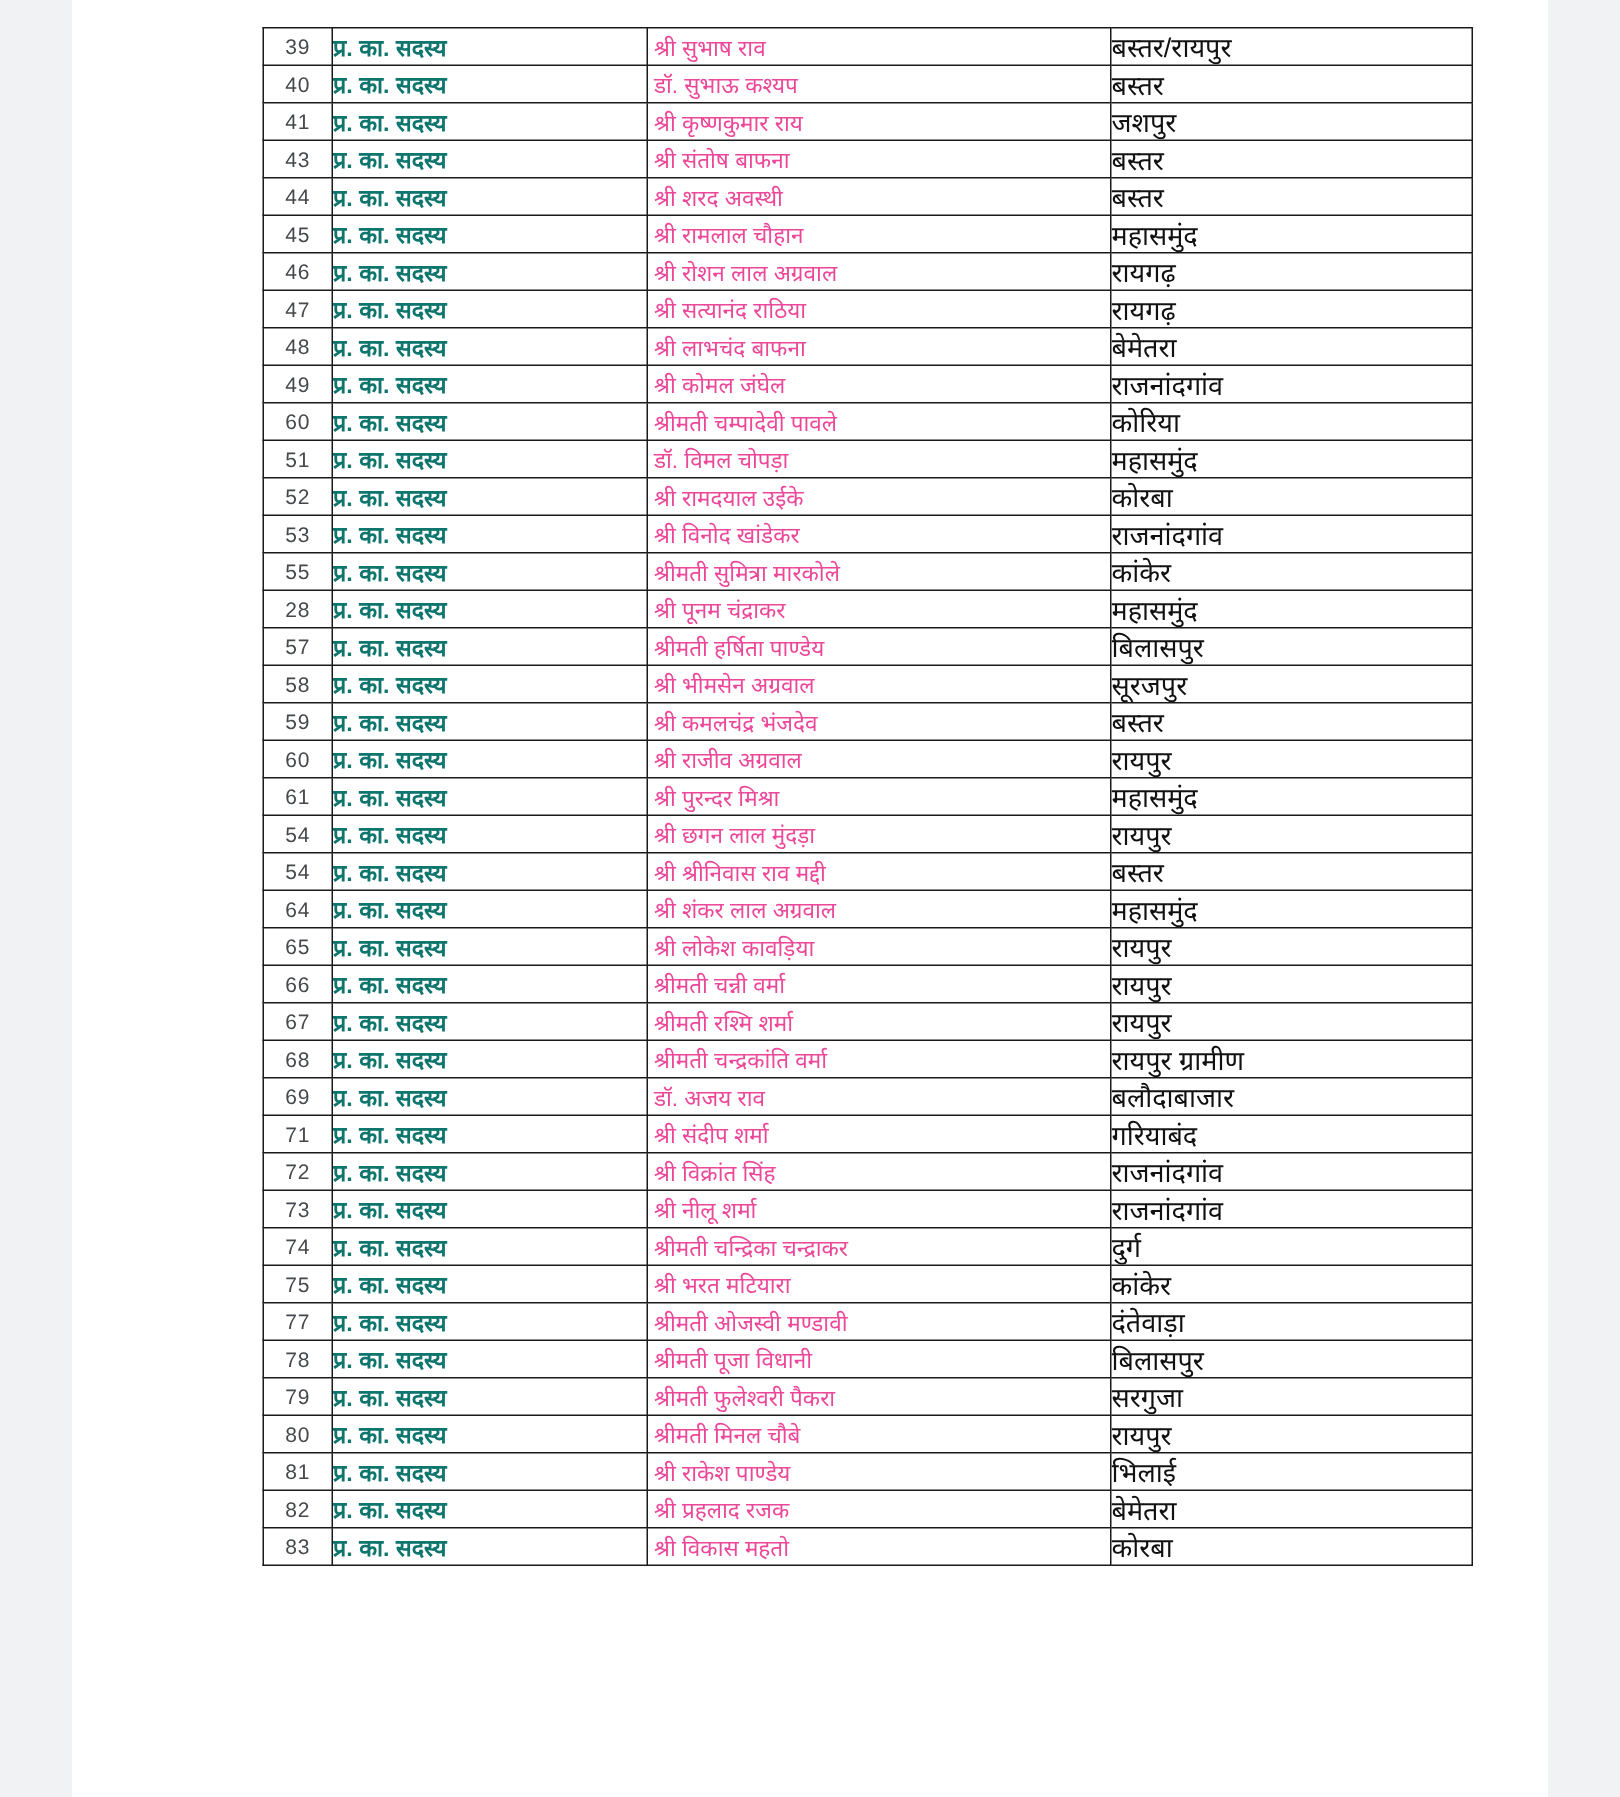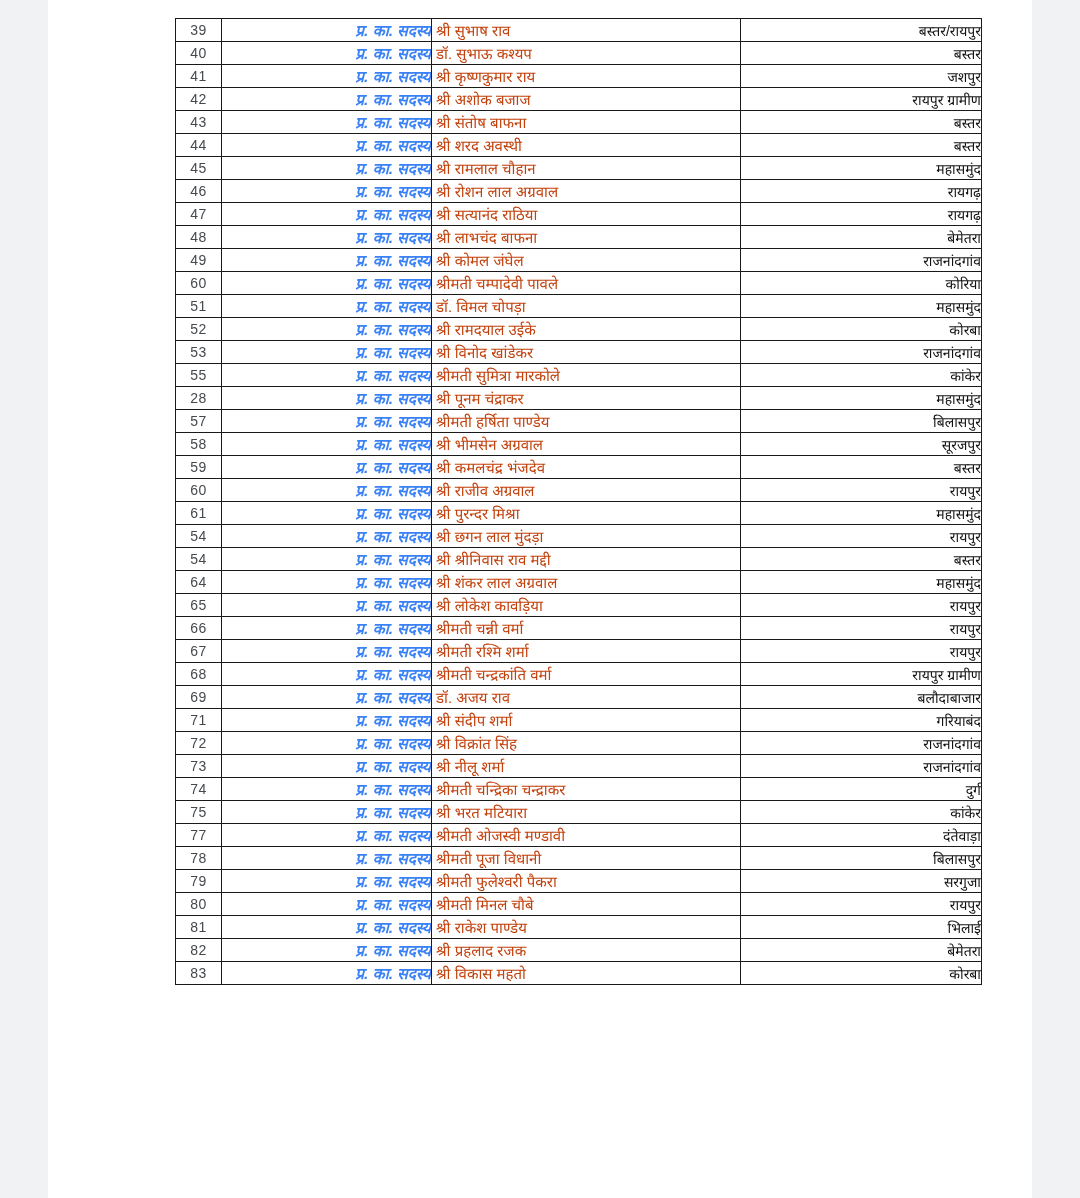--- a/index.html
+++ b/index.html
@@ -36,37 +36,35 @@
     overflow: hidden;
     white-space: nowrap;
   }
   td.c-sno {
     text-align: center;
     font-size: 14px;
     color: #45484c;
     letter-spacing: 0.5px;
   }
   td.c-post {
-    text-align: right;
+    text-align: left;
     font-weight: bold;
     font-size: 15.5px;
-    color: #3b82f6;
-    font-style: italic;
+    color: #0f766e;
   }
   td.c-name {
     text-align: left;
     padding-left: 4px;
     font-size: 15px;
-    color: #c2410c;
+    color: #ec4899;
   }
   td.c-district {
-    text-align: right;
-    font-size: 14px;
+    text-align: left;
+    font-size: 18px;
     color: #111111;
-    padding-left: 26px;
   }
 </style>
 </head>
 <body>
 
 <div class="canvas">
   <div class="paper">
     <table class="members">
       <colgroup>
         <col style="width:46px">
@@ -87,26 +85,20 @@
             <td class="c-name">डॉ. सुभाऊ कश्यप</td>
             <td class="c-district">बस्तर</td>
           </tr>
           <tr>
             <td class="c-sno">41</td>
             <td class="c-post">प्र. का. सदस्य</td>
             <td class="c-name">श्री कृष्णकुमार राय</td>
             <td class="c-district">जशपुर</td>
           </tr>
           <tr>
-            <td class="c-sno">42</td>
-            <td class="c-post">प्र. का. सदस्य</td>
-            <td class="c-name">श्री अशोक बजाज</td>
-            <td class="c-district">रायपुर ग्रामीण</td>
-          </tr>
-          <tr>
             <td class="c-sno">43</td>
             <td class="c-post">प्र. का. सदस्य</td>
             <td class="c-name">श्री संतोष बाफना</td>
             <td class="c-district">बस्तर</td>
           </tr>
           <tr>
             <td class="c-sno">44</td>
             <td class="c-post">प्र. का. सदस्य</td>
             <td class="c-name">श्री शरद अवस्थी</td>
             <td class="c-district">बस्तर</td>

